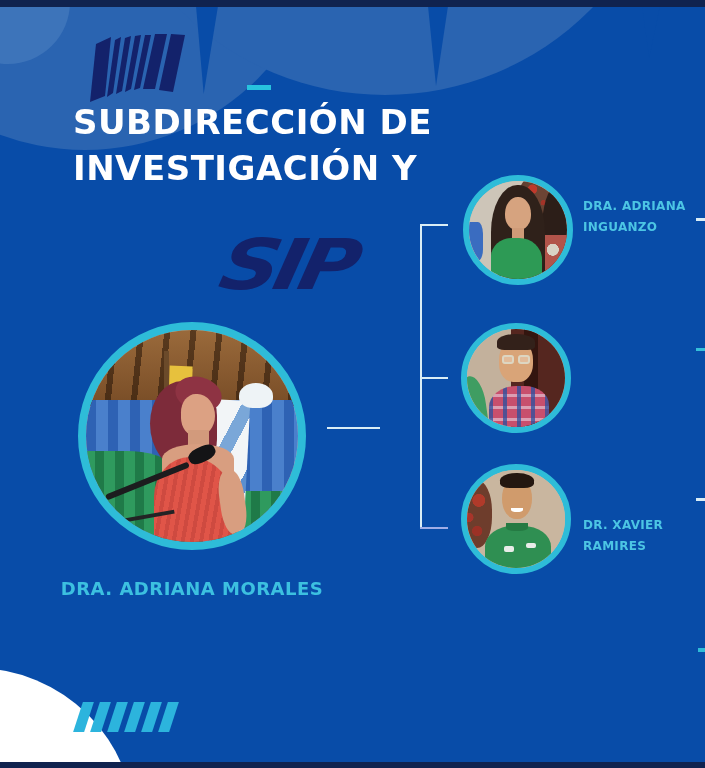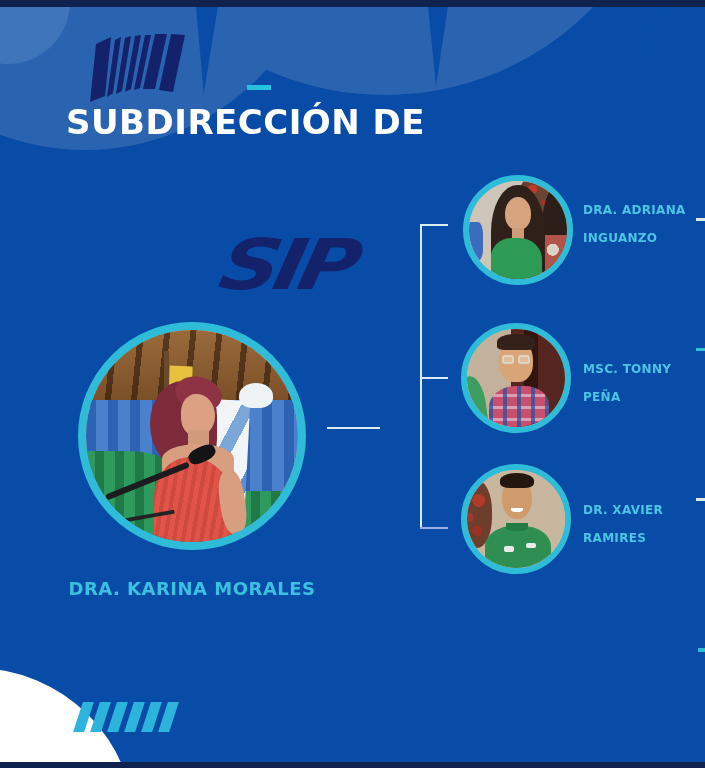--- a/index.html
+++ b/index.html
@@ -27,21 +27,21 @@
   .edge-dash{position:absolute;height:3px;width:9px;right:0}
   .ed1{top:218px;background:var(--line-light,#d9edf6)}
   .ed2{top:348px;background:#35c0da}
   .ed3{top:498px;background:var(--line-light,#d9edf6)}
   .ed4{top:648px;height:4px;width:7px;background:var(--accent-teal,#2ebcd8)}
   .white-circle{position:absolute;left:-185px;top:668px;width:320px;height:320px;
     border-radius:50%;background:#ffffff}
   .slashes{position:absolute;left:78px;top:702px;display:flex;gap:6px}
   .slash{width:11px;height:30px;background:#2cb4dd;transform:skewX(-18deg)}
   
-  .title{position:absolute;left:66px;top:99px;width:430px;
+  .title{position:absolute;left:73px;top:99px;width:430px;
     font-family:"DejaVu Sans",sans-serif;font-weight:700;font-size:34px;line-height:46px;
     letter-spacing:.5px;color:var(--text-white,#fff)}
   .logo{position:absolute;left:213px;top:228px;width:190px;height:78px;
     font-family:"DejaVu Sans",sans-serif;font-style:italic;font-weight:700;
     font-size:70px;line-height:74px;letter-spacing:-5px;color:var(--navy,#13226b);
     transform:skewX(-12deg) scaleX(1.18);transform-origin:left bottom}
   
   .line{position:absolute;background:var(--line-light,#d9edf6)}
   .stub-leader{left:327px;top:427px;width:53px;height:2px}
   .vline{left:420px;top:224px;width:2px;height:305px}
@@ -118,23 +118,23 @@
       radial-gradient(circle at 55% 75%,#9c3126 0 9%,rgba(0,0,0,0) 10%),#6e3d2c}
   .x-head{left:36%;top:8%;width:30%;height:42%;background:#d09b6c;border-radius:48%}
   .x-hair{left:34%;top:3%;width:34%;height:15%;background:#241710;border-radius:50% 50% 30% 30%}
   .x-smile{left:45%;top:39%;width:12%;height:4%;background:#fff;border-radius:0 0 50% 50%}
   .x-collar{left:40%;top:54%;width:22%;height:8%;background:#257a43;border-radius:0 0 40% 40%}
   .x-shirt{left:18%;top:57%;width:68%;height:50%;background:#2f8f52;border-radius:42% 42% 0 0}
   .x-patch{width:10%;height:6%;background:#e9ece9;border-radius:2px}
   .x-p1{left:38%;top:78%}.x-p2{left:60%;top:74%}
   
   .member-label{position:absolute;left:583px;width:118px;
-    font-family:"DejaVu Sans",sans-serif;font-weight:700;font-size:12px;line-height:28px;
+    font-family:"DejaVu Sans",sans-serif;font-weight:700;font-size:12px;line-height:21px;
     letter-spacing:.3px;color:var(--label-teal,#4cc5e4)}
-  .ml1{top:196px}.ml2{top:355px}.ml3{top:496px}
+  .ml1{top:196px}.ml2{top:355px}.ml3{top:515px}
   .leader-name{position:absolute;left:32px;top:578px;width:320px;text-align:center;
     font-family:"DejaVu Sans",sans-serif;font-weight:700;font-size:18px;letter-spacing:.5px;
     color:#3cc0e0}
   .leader-role{position:absolute;left:32px;top:612px;width:320px;text-align:center;
     font-family:"Liberation Sans",sans-serif;font-weight:400;font-size:17px;line-height:27px;
     color:var(--text-white,#fff)}
 </style>
 </head>
 <body>
 
@@ -160,20 +160,21 @@
     </g>
   </svg>
   <div class="teal-dash"></div>
   <div class="edge-dash ed1"></div>
   <div class="edge-dash ed2"></div>
   <div class="edge-dash ed3"></div>
   <div class="edge-dash ed4"></div>
 
   <div class="title">
     <div>SUBDIRECCIÓN DE</div>
+    <div>INVESTIGACIÓN Y</div>
   </div>
 
   <div class="logo">SIP</div>
 
   <div class="line stub-leader"></div>
   <div class="line vline"></div>
   <div class="line htop"></div>
   <div class="line hmid"></div>
   <div class="line hbot"></div>
 
@@ -227,24 +228,23 @@
     <div class="layer x-head"></div>
     <div class="layer x-hair"></div>
     <div class="layer x-smile"></div>
     <div class="layer x-shirt"></div>
     <div class="layer x-collar"></div>
     <div class="layer x-patch x-p1"></div>
     <div class="layer x-patch x-p2"></div>
   </div>
 
   <div class="member-label ml1">DRA. ADRIANA INGUANZO</div>
-  <div class="member-label ml2">MSC. TONNY PEÑA</div>
   <div class="member-label ml3">DR. XAVIER RAMIRES</div>
 
-  <div class="leader-name">DRA. KARINA MORALES</div>
+  <div class="leader-name">DRA. ADRIANA MORALES</div>
 
   <div class="white-circle"></div>
   <div class="slashes">
     <div class="slash"></div>
     <div class="slash"></div>
     <div class="slash"></div>
     <div class="slash"></div>
     <div class="slash"></div>
     <div class="slash"></div>
   </div>

